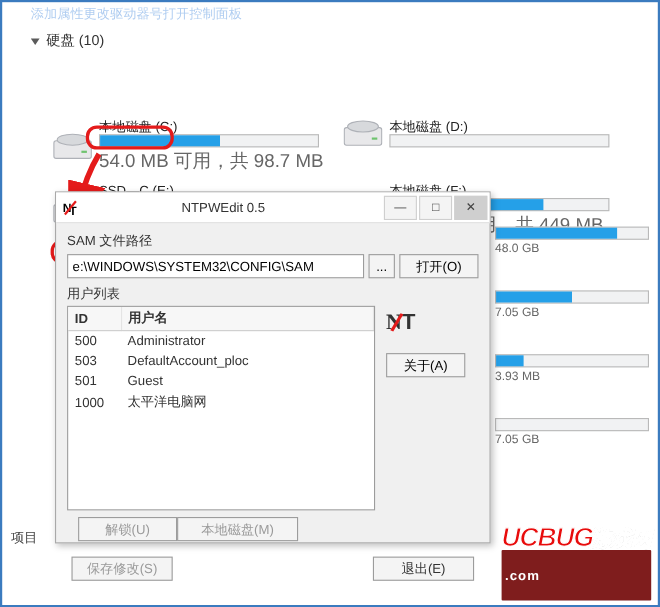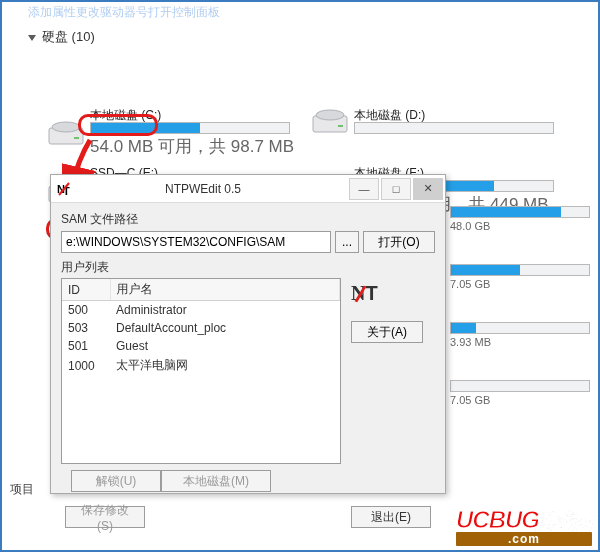--- a/index.html
+++ b/index.html
@@ -28,38 +28,38 @@
 .lbl{font-size:12px;margin:2px 0 3px}
 .path-row{display:flex;gap:4px;margin-bottom:6px}
 .path-input{flex:1;height:22px;border:1px solid #9c9c9c;background:#fff;padding:0 4px;font-size:12px}
 .btn{height:22px;border:1px solid #9c9c9c;background:#f4f4f4;font-size:12px;padding:0 10px;display:flex;align-items:center;justify-content:center}
 .btn.small{width:24px;padding:0}
 .btn.wide{width:72px}
 .userlist-lbl{font-size:12px;margin-bottom:2px}
 .list-area{display:flex;gap:10px}
 .table-wrap{flex:1;border:1px solid #9c9c9c;background:#fff;height:186px;overflow:hidden}
 .tbl{width:100%;border-collapse:collapse;font-size:12px}
-.tbl th{text-align:left;background:#f7f7f7;border-bottom:1px solid #d0d0d0;border-right:1px solid #e4e4e4;padding:2px 6px;font-weight:normal}
+.tbl th{text-align:left;background:#f7f7f7;border-bottom:1px solid #d0d0d0;border-right:1px solid #e4e4e4;padding:2px 6px;font-weight:bold}
 .tbl td{padding:2px 6px}
 .side-col{width:84px;display:flex;flex-direction:column;align-items:flex-start;gap:16px;padding-top:4px}
 .nt-logo{font-family:Georgia,serif;font-weight:bold;font-size:20px;position:relative;letter-spacing:-2px}
 .nt-logo .slash{position:absolute;left:6px;top:-2px;color:#e41b1b;font-size:24px;transform:rotate(20deg)}
 .bottom-row{display:flex;padding:6px 10px 0}
 .bottom-row .btn{color:#9a9a9a}
 .footer-row{display:flex;justify-content:space-between;padding:6px 14px 8px}
-.footer-row .btn{width:80px;color:#9a9a9a}
+.footer-row .btn{width:92px;color:#9a9a9a}
 .footer-row .btn.exit{color:#333}
 .bg-extras{position:absolute;left:310px;font-size:11px;color:#666}
 .bg-bar{position:absolute;left:310px;height:12px;border:1px solid #b9b9b9;background:#f1f2f3}
 .bg-bar .fill{position:absolute;top:0;bottom:0;left:0;background:#25a0e8}
 .corner-label{position:absolute;left:8px;bottom:52px;font-size:12px;color:#444}
 .watermark{position:absolute;right:6px;bottom:4px;font-family:Arial Black,Arial,sans-serif;font-weight:900;font-style:italic;font-size:24px;letter-spacing:-1px}
 .wm1{color:#e80c0c;-webkit-text-stroke:1px #fff}
 .wm2{color:#222;font-size:20px;font-style:italic;-webkit-text-stroke:1px #fff;margin-left:-4px}
-.wm3{display:block;color:#fff;background:#a16207;font-size:12px;font-style:normal;padding:0 3px;text-align:center;margin-top:-3px;border-radius:1px;letter-spacing:1px}
+.wm3{display:block;color:#fff;background:#7f1d1d;font-size:12px;font-style:normal;padding:16px 3px;text-align:left;margin-top:-3px;border-radius:1px;letter-spacing:1px}
 </style>
 </head>
 <body>
 
 <div class="top-tabs">
   <span>添加属性</span>
   <span>更改驱动器号</span>
   <span>打开控制面板</span>
 </div>
 

